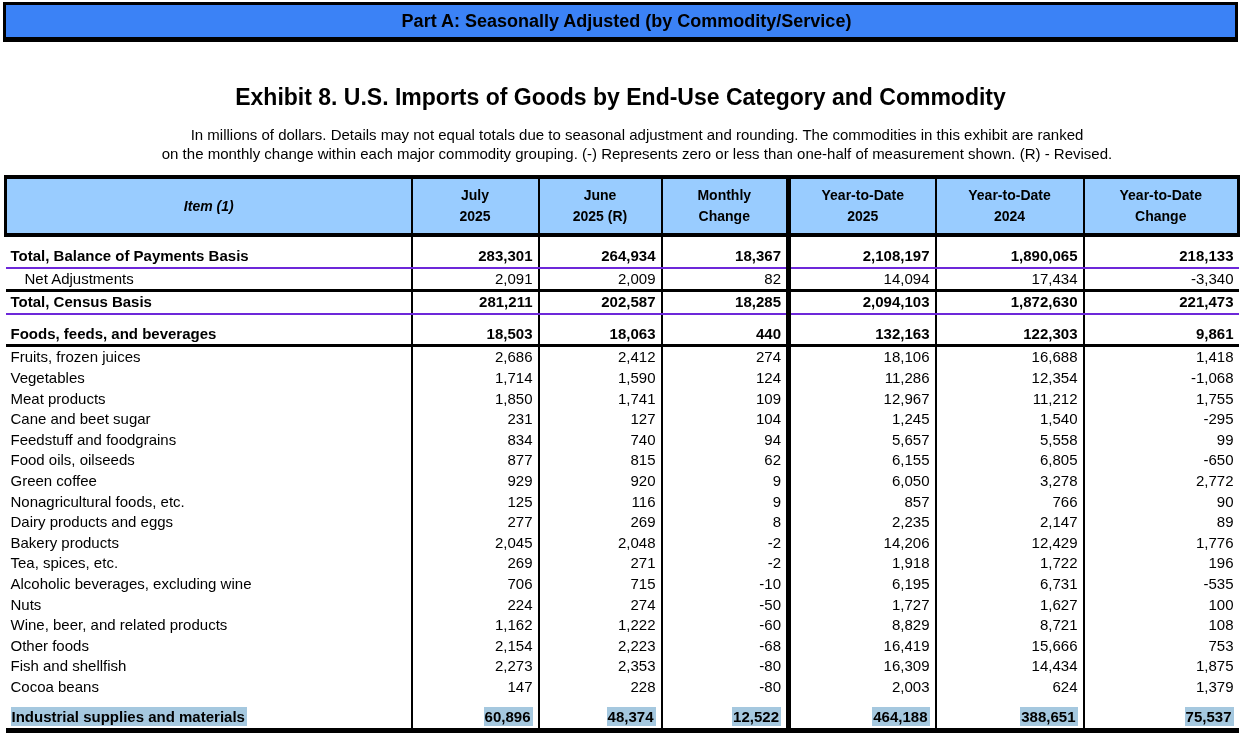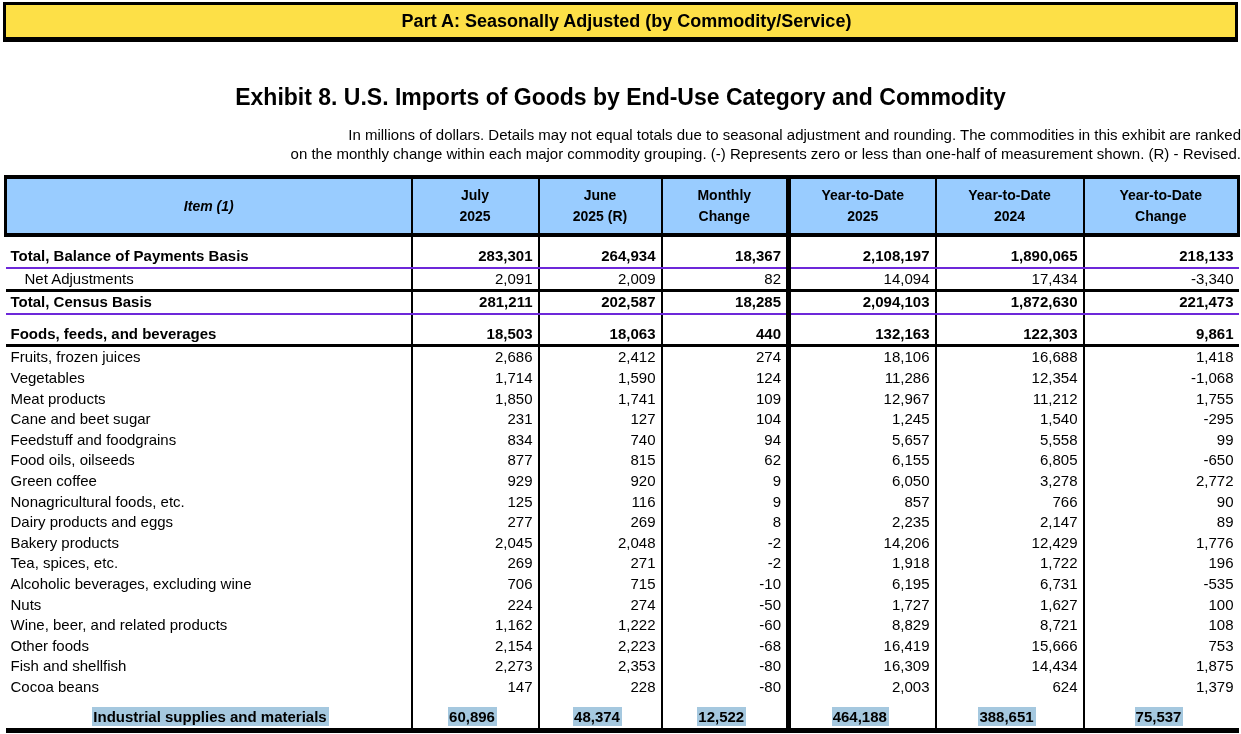--- a/index.html
+++ b/index.html
@@ -6,38 +6,38 @@
   html, body {
     margin: 0; padding: 0;
     width: 1241px; height: 734px;
     background: #ffffff;
     color: #000000;
     font-family: "Liberation Sans", sans-serif;
     overflow: hidden;
   }
   .banner {
     margin: 2px 3px 0 3px;
-    background: #fde047;
+    background: #3b82f6;
     border: 3px solid #000;
     border-bottom-width: 5px;
     text-align: center;
     font-weight: bold;
     font-size: 18px;
     padding: 6px 0 5px 12px;
   }
   .title {
     margin-top: 42px;
     text-align: center;
     font-weight: bold;
     font-size: 23px;
     line-height: 27px;
   }
   .subtitle {
     margin-top: 14px;
-    text-align: right;
+    text-align: center;
     font-size: 15px;
     line-height: 19px;
     margin-left: 33px;
   }
   table.exhibit {
     border-collapse: collapse;
     table-layout: fixed;
     width: 1233px;
     margin: 12px 0 0 4px;
   }
@@ -70,21 +70,21 @@
   td.num  { text-align: right; padding-right: 5px; border-right: 2px solid #000; }
   tr td:nth-child(4) { border-right-width: 5px; }
   tr td:last-child   { border-right: none; }
 
   tr.total td, tr.group td, tr.highlight td { font-weight: bold; }
   tr.pad td { padding-top: 9px; }
   tr.sub td.item { padding-left: 19px; }
   tr.div-thin  td { border-bottom: 2px solid #6d28d9; }
   tr.div-thick td { border-bottom: 3px solid #000; }
   tr.div-final td { border-bottom: 5px solid #000; }
-  tr.highlight td { padding-top: 10px; text-align: center; }
+  tr.highlight td { padding-top: 10px; }
   .hl { background: #A5C8DF; padding: 1px 2px 1px 1px; }
 </style>
 </head>
 <body>
 
 <div class="banner">
   <span>Part A: Seasonally Adjusted (by Commodity/Service)</span>
 </div>
 
 <div class="title">Exhibit 8. U.S. Imports of Goods by End-Use Category and Commodity</div>

